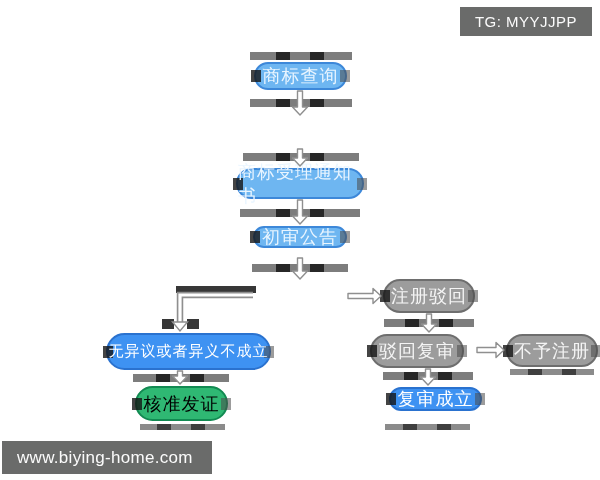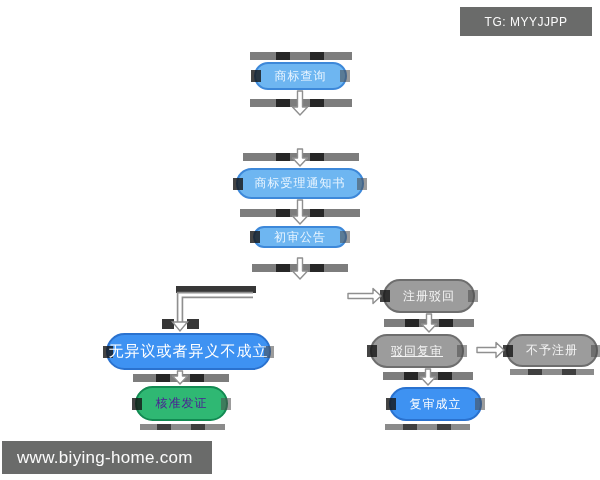--- a/index.html
+++ b/index.html
@@ -8,40 +8,40 @@
     font-family:"Liberation Sans","DejaVu Sans",sans-serif;
     overflow:hidden;
   }
   .stage{position:absolute;inset:0;}
   
   .badge{
     position:absolute;background:#6a6b6a;color:#fbfbfb;
     display:flex;align-items:center;box-sizing:border-box;
   }
   .badge.tg{left:460px;top:7px;width:132px;height:29px;justify-content:center;
-    font-size:12px;letter-spacing:.5px;}
+    font-size:15px;letter-spacing:.5px;}
   .badge.site{left:2px;top:441px;width:210px;height:33px;padding-left:15px;
     font-size:17px;letter-spacing:.3px;}
   
   .node{
     position:absolute;border-radius:999px;box-sizing:border-box;
     display:flex;align-items:center;justify-content:center;
-    font-size:12px;letter-spacing:1px;z-index:3;
+    font-size:18px;letter-spacing:1px;z-index:3;
   }
   .node::before{ 
     content:"";position:absolute;left:-5px;top:50%;margin-top:-6px;
     width:10px;height:12px;background:#151515;opacity:.8;z-index:-1;
   }
   .node::after{ 
     content:"";position:absolute;right:-5px;top:50%;margin-top:-6px;
     width:10px;height:12px;background:#4a4a4a;opacity:.55;z-index:-1;
   }
   .node.light-blue{background:#6eb6f1;border:2px solid #3d88d9;color:#e9f5ff;}
   .node.blue{background:#3e92f2;border:2px solid #2a72cf;color:#ffffff;margin-left:8px;}
-  .node.green{background:#2fb873;border:2px solid #128a52;color:#4c1d95;}
+  .node.green{background:#2fb873;border:2px solid #128a52;color:#000000;}
   .node.gray{background:#9c9c9c;border:2px solid #6e6e6e;color:#f4f4f4;}
   
   .band{position:absolute;height:8px;background:#6f6f6f;opacity:.9;z-index:1;}
   .band.thin{height:6px;opacity:.8;}
   .band .blk{position:absolute;top:0;width:14px;height:100%;background:#101010;}
   
   svg.connectors{position:absolute;left:0;top:0;z-index:4;pointer-events:none;}
 </style>
 </head>
 <body>
@@ -91,24 +91,24 @@
   <div class="band thin" style="left:510px;top:369px;width:84px;">
       <div class="blk" style="left:18px;"></div>
       <div class="blk" style="left:52px;"></div>
     </div>
 
   <div class="node light-blue" style="left:254px;top:62px;width:93px;height:28px;">商标查询</div>
   <div class="node light-blue" style="left:236px;top:168px;width:128px;height:31px;">商标受理通知书</div>
   <div class="node light-blue" style="left:253px;top:226px;width:94px;height:22px;">初审公告</div>
   <div class="node gray" style="left:383px;top:279px;width:92px;height:34px;">注册驳回</div>
   <div class="node blue" style="left:98px;top:333px;width:165px;height:37px;font-size:15px;">无异议或者异义不成立</div>
-  <div class="node gray" style="left:370px;top:334px;width:94px;height:34px;text-decoration:underline;">驳回复审</div>
+  <div class="node gray" style="left:370px;top:334px;width:94px;height:34px;">驳回复审</div>
   <div class="node gray" style="left:506px;top:334px;width:92px;height:33px;">不予注册</div>
   <div class="node green" style="left:135px;top:386px;width:93px;height:35px;">核准发证</div>
-  <div class="node blue" style="left:381px;top:387px;width:93px;height:34px;">复审成立</div>
+  <div class="node blue" style="left:381px;top:387px;width:93px;height:24px;">复审成立</div>
 
   <svg class="connectors" width="600" height="480" viewBox="0 0 600 480">
       <rect x="176" y="286" width="80" height="7" fill="#141414" opacity="0.85"></rect>
       <rect x="162" y="319" width="12" height="10" fill="#141414" opacity="0.85"></rect>
       <rect x="187" y="319" width="12" height="10" fill="#141414" opacity="0.85"></rect>
       <path d="M253,295 L180,295 L180,322" fill="none" stroke="#8f8f8f" stroke-width="6.5"></path>
       <path d="M253,295 L180,295 L180,322" fill="none" stroke="#ffffff" stroke-width="3.2"></path>
       <polygon points="172.5,322 187.5,322 180,331" fill="#ffffff" stroke="#8f8f8f" stroke-width="1.4"></polygon>
       <path d="M297.5,91 L297.5,107 L292.5,107 L300,115 L307.5,107 L302.5,107 L302.5,91 Z" fill="#ffffff" stroke="#8f8f8f" stroke-width="1.4" stroke-linejoin="round"></path>
       <path d="M297.5,149 L297.5,158 L292.5,158 L300,166 L307.5,158 L302.5,158 L302.5,149 Z" fill="#ffffff" stroke="#8f8f8f" stroke-width="1.4" stroke-linejoin="round"></path>

